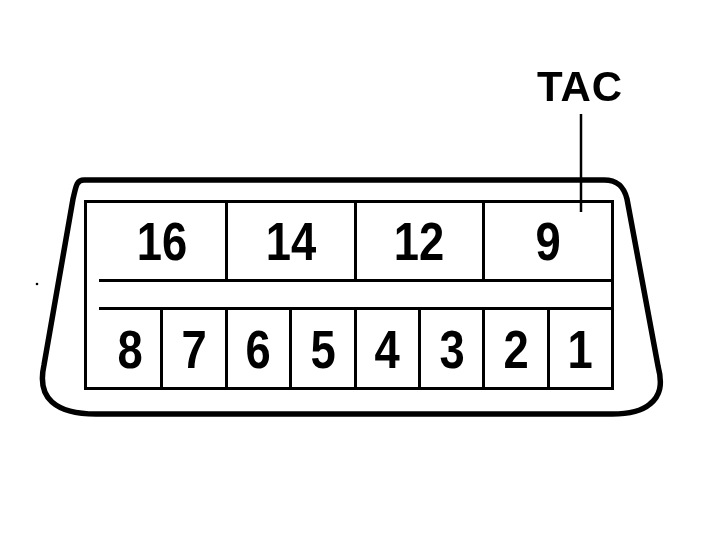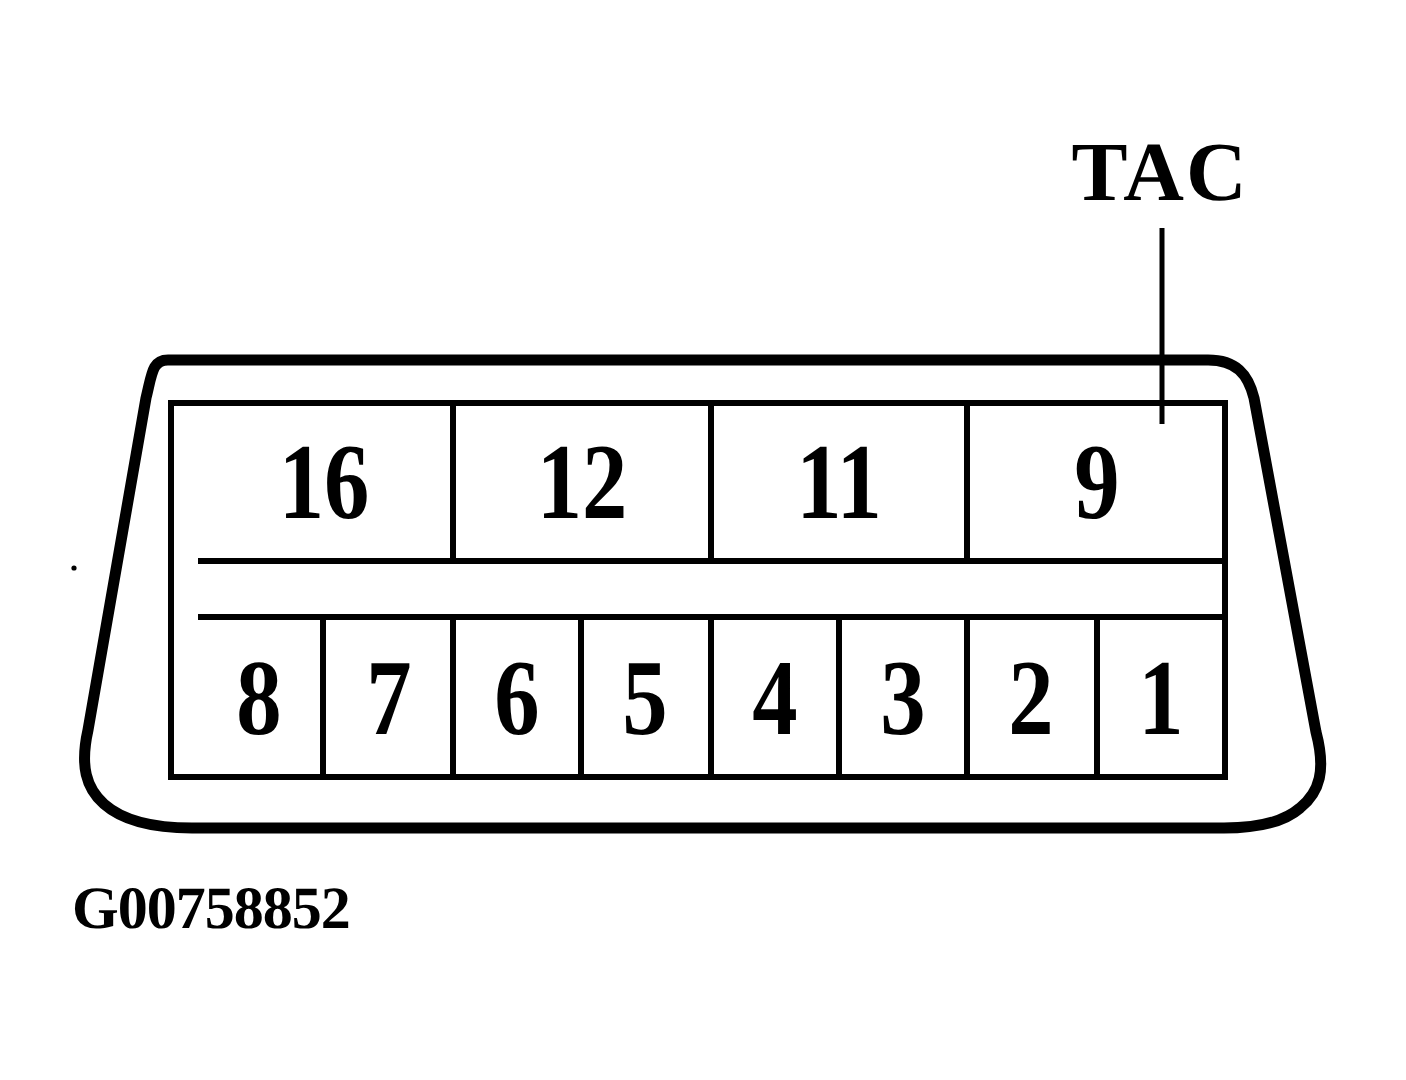--- a/index.html
+++ b/index.html
@@ -6,21 +6,21 @@
     margin: 0;
     padding: 0;
     background: #ffffff;
   }
   .stage {
     position: relative;
     width: 703px;
     height: 540px;
     background: #ffffff;
     color: #000000;
-    font-family: Liberation Serif, serif;
+    font-family: Liberation Sans, sans-serif;
     overflow: hidden;
   }
   .art {
     position: absolute;
     left: 0;
     top: 0;
   }
   .tac-label {
     position: absolute;
     left: 580px;
@@ -108,24 +108,24 @@
   </svg>
 
   <div class="tac-label">TAC</div>
 
   <div class="pin-grid">
     <div class="pin-row top">
       <div class="pin-cell">
           <span class="num">16</span>
         </div>
       <div class="pin-cell">
-          <span class="num">12</span>
+          <span class="num">14</span>
         </div>
       <div class="pin-cell">
-          <span class="num">11</span>
+          <span class="num">12</span>
         </div>
       <div class="pin-cell">
           <span class="num">9</span>
         </div>
     </div>
     <div class="row-divider"></div>
     <div class="pin-row bottom">
       <div class="pin-cell">
           <span class="num">8</span>
         </div>
@@ -146,15 +146,14 @@
         </div>
       <div class="pin-cell">
           <span class="num">2</span>
         </div>
       <div class="pin-cell">
           <span class="num">1</span>
         </div>
     </div>
   </div>
 
-  <div class="figure-id">G00758852</div>
 
 </div>
 
 </body></html>

